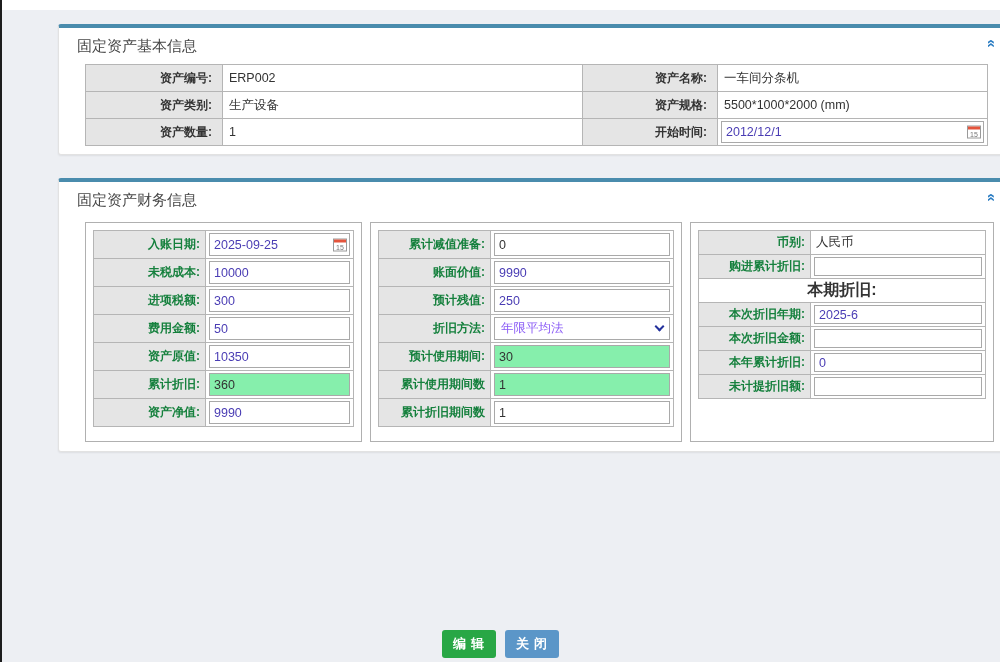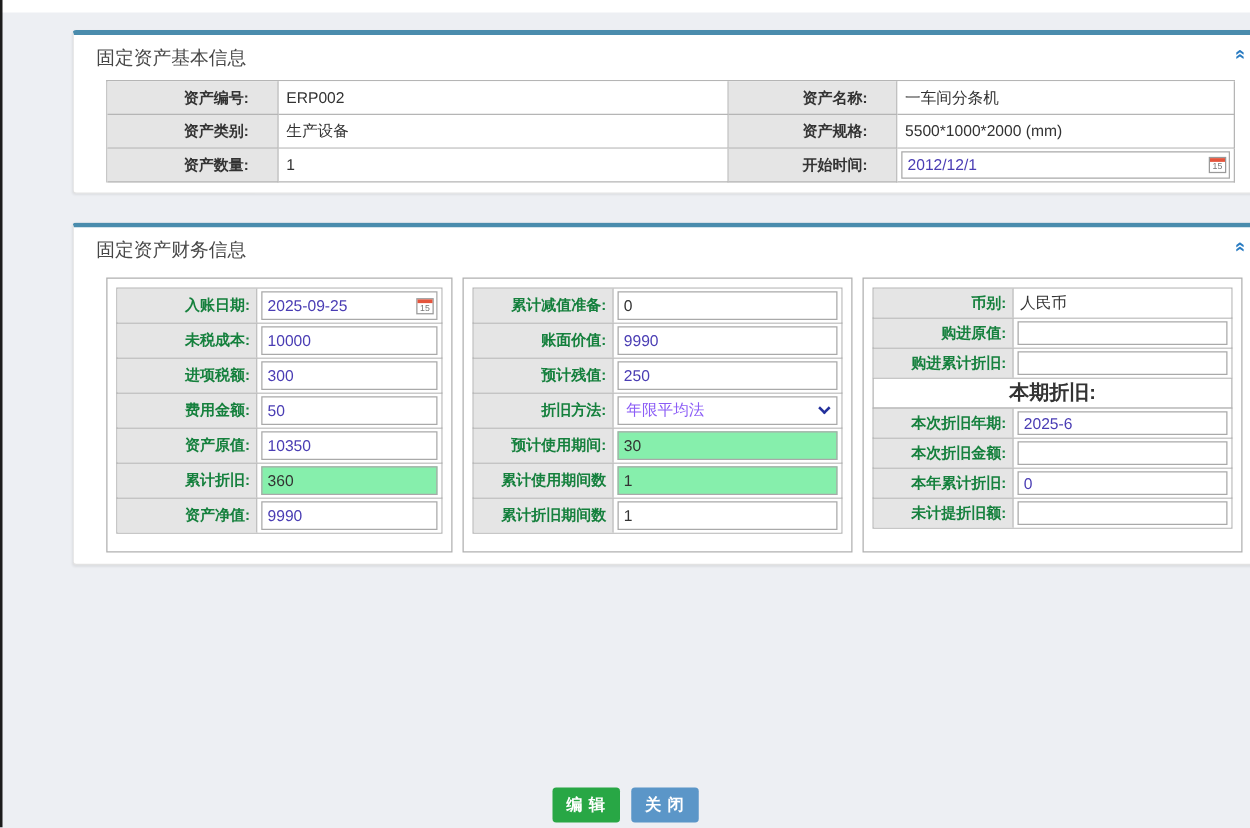--- a/index.html
+++ b/index.html
@@ -28,21 +28,21 @@
   }
   .collapse-btn .glyph {
     display:inline-block; transform:rotate(90deg);
     color:#2a7cc2; font-size:15px; font-weight:bold; line-height:1;
   }
 
   
   .btable { position:absolute; left:26px; top:36px; width:903px; border-top:1px solid #b5b5b5; border-left:1px solid #b5b5b5; }
   .brow { display:flex; height:27px; }
   .bcell { border-right:1px solid #b5b5b5; border-bottom:1px solid #b5b5b5; display:flex; align-items:center; overflow:hidden; }
-  .blabel { background:#e5e5e5; justify-content:flex-end; padding-right:23px; font-size:12px; font-weight:bold; color:#333; }
+  .blabel { background:#e5e5e5; justify-content:flex-end; padding-right:10px; font-size:12px; font-weight:bold; color:#333; }
   .bval { background:#fff; padding-left:6px; font-size:12.5px; color:#333; }
   .c1 { width:137px; } .c2 { width:360px; } .c3 { width:135px; } .c4 { flex:1; }
   .bval.has-input { padding:2px 3px; }
 
   
   .group { position:absolute; top:40px; height:220px; border:1px solid #b0b0b0; background:#fff; padding:7px; }
   #g1 { left:26px;  width:277px; }
   #g2 { left:311px; width:312px; }
   #g3 { left:631px; width:304px; }
 
@@ -245,26 +245,20 @@
   </div>
 
   <div class="group" id="g3">
     <div class="frow">
       <div class="flabel">币别:</div>
       <div class="fvalue">
           <span class="plain">人民币</span>
         </div>
     </div>
     <div class="frow">
-      <div class="flabel">购进原值:</div>
-      <div class="fvalue">
-          <input class="finput" value="" style="">
-        </div>
-    </div>
-    <div class="frow">
       <div class="flabel">购进累计折旧:</div>
       <div class="fvalue">
           <input class="finput" value="" style="">
         </div>
     </div>
     <div class="frow hdr">本期折旧:</div>
     <div class="frow">
       <div class="flabel">本次折旧年期:</div>
       <div class="fvalue">
           <input class="finput" value="2025-6" style="">

